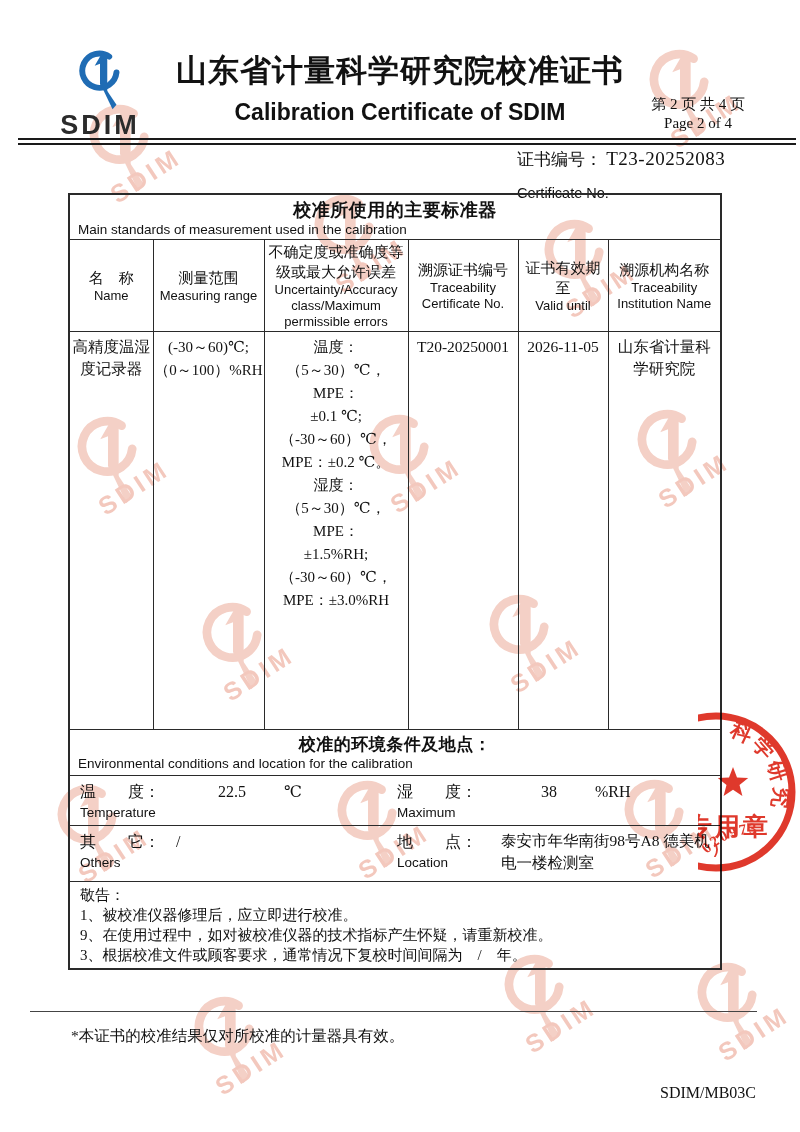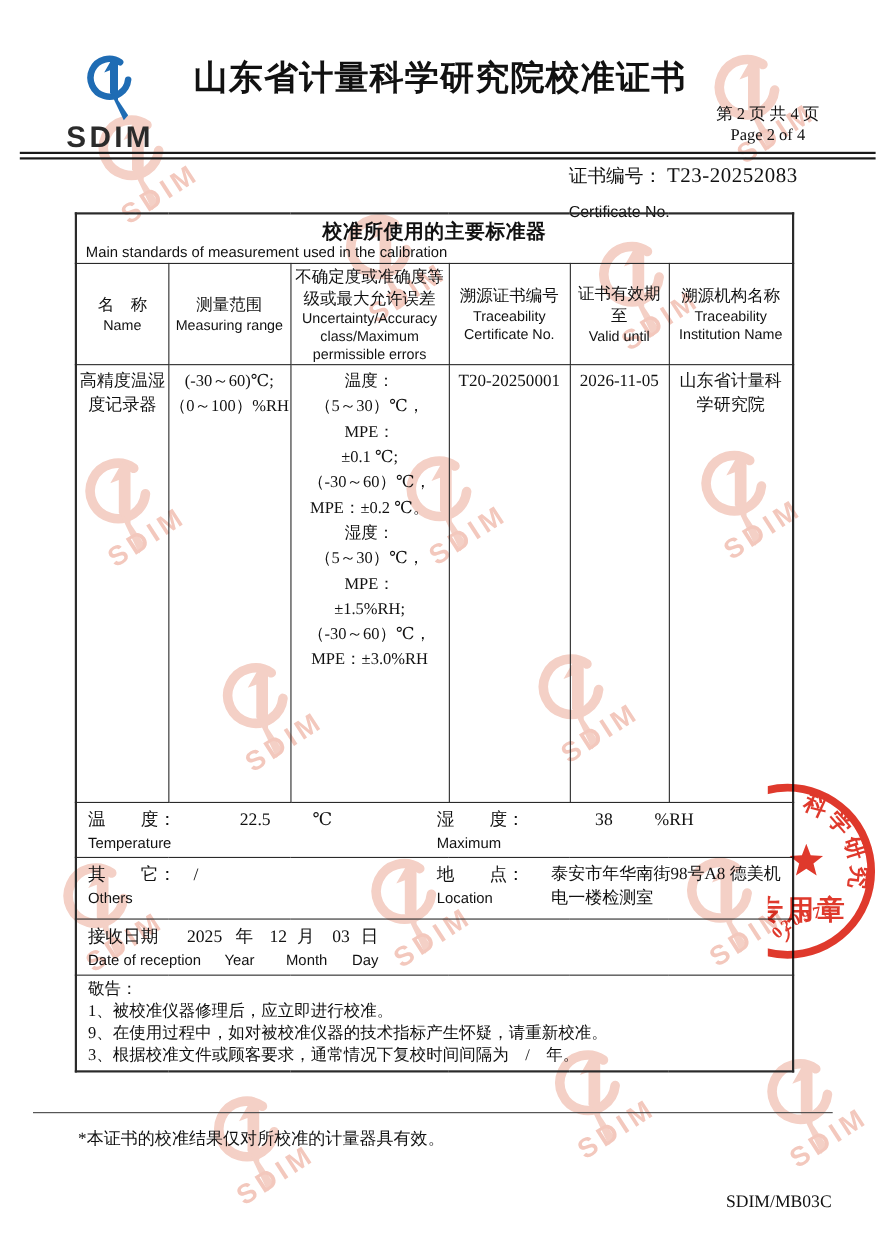--- a/index.html
+++ b/index.html
@@ -147,20 +147,21 @@
 
     <div id="logo-box">
       <svg id="logo-svg" width="64" height="62" viewBox="0 0 64 94">
           <path d="M46,10 A26,26 0 1 0 57,34" fill="none" stroke="#1f6cb4" stroke-width="9" stroke-linecap="round"></path>
           <path d="M36,3 L24,24 L32,21 L32,52 L43,64 L43,10 Z" fill="#1f6cb4"></path>
           <path d="M32,50 L51,90 L57,83 L43,62 Z" fill="#1f6cb4"></path>
         </svg>
       <div id="logo-word">SDIM</div>
     </div>
     <div id="title-zh">山东省计量科学研究院校准证书</div>
+    <div id="title-en">Calibration Certificate of SDIM</div>
     <div id="page-info">
       <div>第 2 页 共 4 页</div>
       <div>Page 2 of  4</div>
     </div>
     <div id="dbl-rule"></div>
     <div id="cert-no">
       <div class="l1">
         <span>证书编号：</span>
         <span class="val">T23-20252083</span>
       </div>
@@ -219,20 +220,26 @@
 （-30～60）℃，
 MPE：±0.2 ℃。
 湿度：
 （5～30）℃，MPE：
 ±1.5%RH;
 （-30～60）℃，
 MPE：±3.0%RH</td>
         <td class="datacell">T20-20250001</td>
         <td class="datacell">2026-11-05</td>
         <td class="datacell" style="padding-left:8px;padding-right:8px">山东省计量科学研究院</td>
+      </tr>
+      <tr style="height:46px">
+        <td colspan="6" class="sec-cell">
+          <div class="sec-zh" style="font-size:17px">校准的环境条件及地点：</div>
+          <div class="sec-en">Environmental conditions and location for the calibration</div>
+        </td>
       </tr>
       <tr style="height:49px">
         <td colspan="6" class="env-cell">
           <div class="env-flex">
             <div class="env-left">
               <div class="env-zh">
                 <span>温　　度：</span>
                 <span class="val-sp">22.5</span>
                 <span class="unit-sp">℃</span>
               </div>
@@ -264,37 +271,20 @@
             <div class="env-right">
               <div style="flex:none">
                 <div class="env-zh">地　　点：</div>
                 <div class="env-en">Location</div>
               </div>
               <div class="loc-val">泰安市年华南街98号A8 德美机电一楼检测室</div>
             </div>
           </div>
         </td>
       </tr>
-      <tr style="height:49px">
-        <td colspan="6" class="env-cell">
-          <div class="date-row">
-            <span class="env-zh" style="left:0;top:0">接收日期</span>
-            <span class="env-zh" style="left:90px;top:0">2025</span>
-            <span class="env-zh" style="left:134px;top:0">年</span>
-            <span class="env-zh" style="left:165px;top:0">12</span>
-            <span class="env-zh" style="left:190px;top:0">月</span>
-            <span class="env-zh" style="left:222px;top:0">03</span>
-            <span class="env-zh" style="left:248px;top:0">日</span>
-            <span class="env-en" style="left:0;top:24px">Date of reception</span>
-            <span class="env-en" style="left:124px;top:24px">Year</span>
-            <span class="env-en" style="left:180px;top:24px">Month</span>
-            <span class="env-en" style="left:240px;top:24px">Day</span>
-          </div>
-        </td>
-      </tr>
       <tr style="height:80px">
         <td colspan="6" class="notice-cell">
           <div class="notice-line">敬告：</div>
           <div class="notice-line">1、被校准仪器修理后，应立即进行校准。</div>
           <div class="notice-line">9、在使用过程中，如对被校准仪器的技术指标产生怀疑，请重新校准。</div>
           <div class="notice-line">3、根据校准文件或顾客要求，通常情况下复校时间间隔为　/　年。</div>
         </td>
       </tr>
     </tbody>
       </table>

